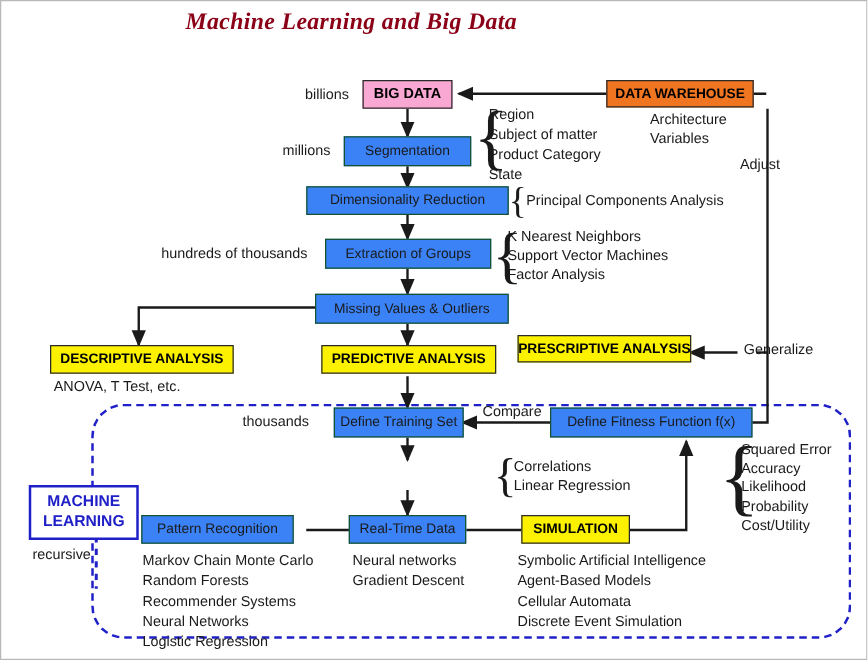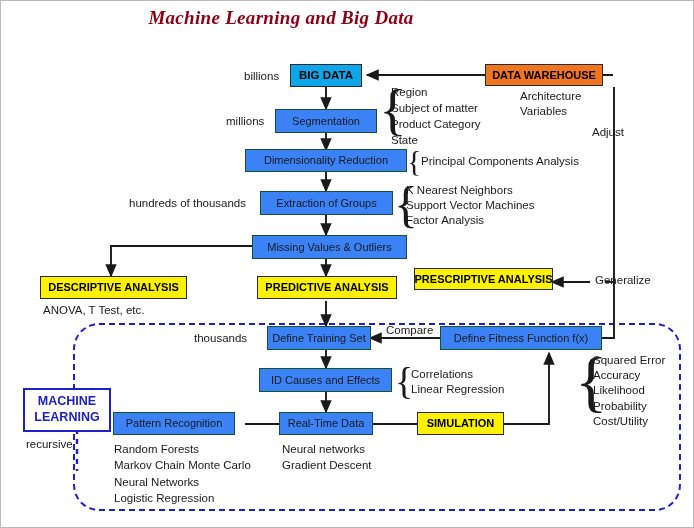--- a/index.html
+++ b/index.html
@@ -44,21 +44,21 @@
     background: #3b82f6;
     color: #1a1a1a;
     font-size: 11px;
     display: flex;
     align-items: center;
     justify-content: center;
     white-space: nowrap;
     line-height: 1;
   }
   .box.cyan {
-    background: #0ea5e9;
+    background: #f9a8d4;
     border: 1px solid #2a2a2a;
     font-weight: bold;
     font-size: 11.5px;
     color: #000;
   }
   .box.orange {
     background: #EF7521;
     border: 1px solid #2a2a2a;
     font-weight: bold;
     font-size: 11px;
@@ -217,23 +217,20 @@
   </div>
 
   <div class="box" style="left:266px; top:325px; width:104px; height:24px;">
     <span>Define Training Set</span>
   </div>
 
   <div class="box" style="left:439px; top:325px; width:162px; height:24px;">
     <span>Define Fitness Function f(x)</span>
   </div>
 
-  <div class="box" style="left:258px; top:367px; width:133px; height:24px;">
-    <span>ID Causes and Effects</span>
-  </div>
 
   <div class="box" style="left:112px; top:411px; width:122px; height:23px;">
     <span>Pattern Recognition</span>
   </div>
 
   <div class="box" style="left:278px; top:411px; width:94px; height:23px;">
     <span>Real-Time Data</span>
   </div>
 
   <div class="box yellow" style="left:416px; top:411px; width:87px; height:23px;">
@@ -294,25 +291,32 @@
 
   <div class="list" style="left:592px; top:352px;">
     <div>Squared Error</div>
     <div>Accuracy</div>
     <div>Likelihood</div>
     <div>Probability</div>
     <div>Cost/Utility</div>
   </div>
 
   <div class="list" style="left:113px; top:440px; line-height:1.42;">
+    <div>Markov Chain Monte Carlo</div>
     <div>Random Forests</div>
-    <div>Markov Chain Monte Carlo</div>
+    <div>Recommender Systems</div>
     <div>Neural Networks</div>
     <div>Logistic Regression</div>
   </div>
 
   <div class="list" style="left:281px; top:440px; line-height:1.42;">
     <div>Neural networks</div>
     <div>Gradient Descent</div>
   </div>
 
+  <div class="list" style="left:413px; top:440px; line-height:1.42;">
+    <div>Symbolic Artificial Intelligence</div>
+    <div>Agent-Based Models</div>
+    <div>Cellular Automata</div>
+    <div>Discrete Event Simulation</div>
+  </div>
 
 </div>
 
 </body></html>

